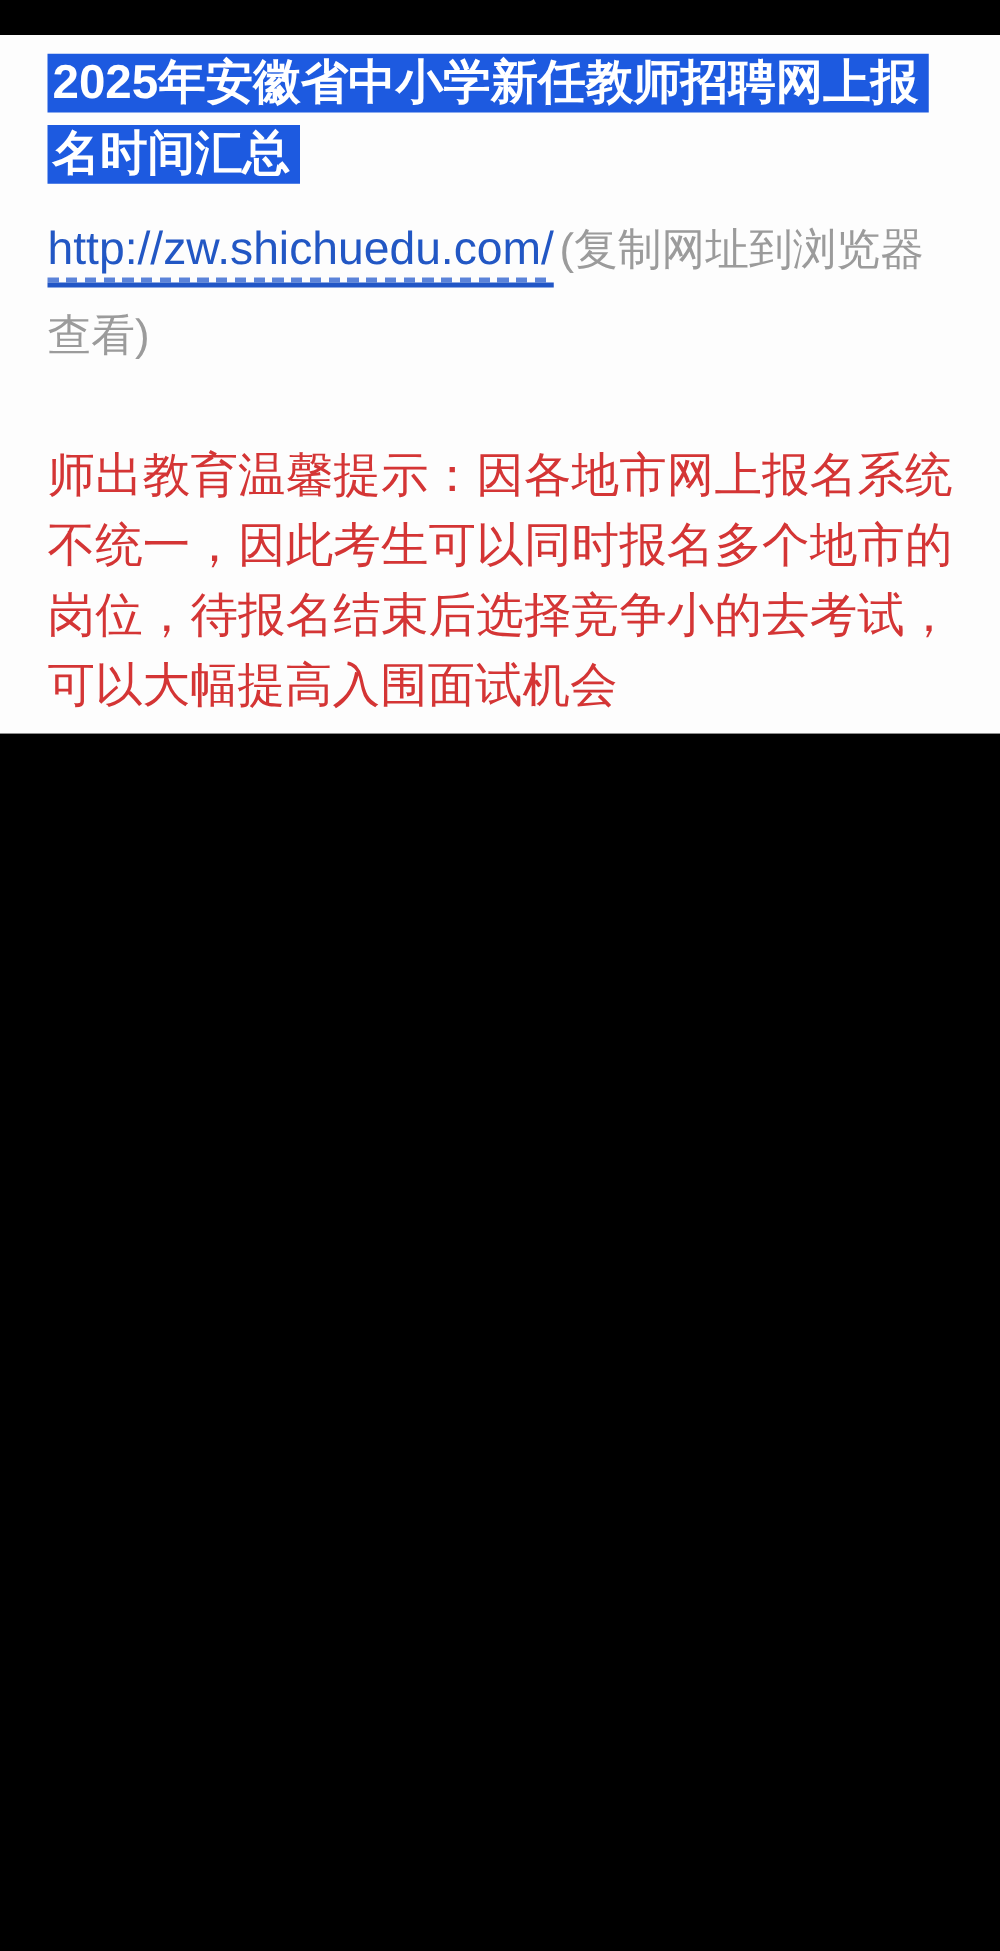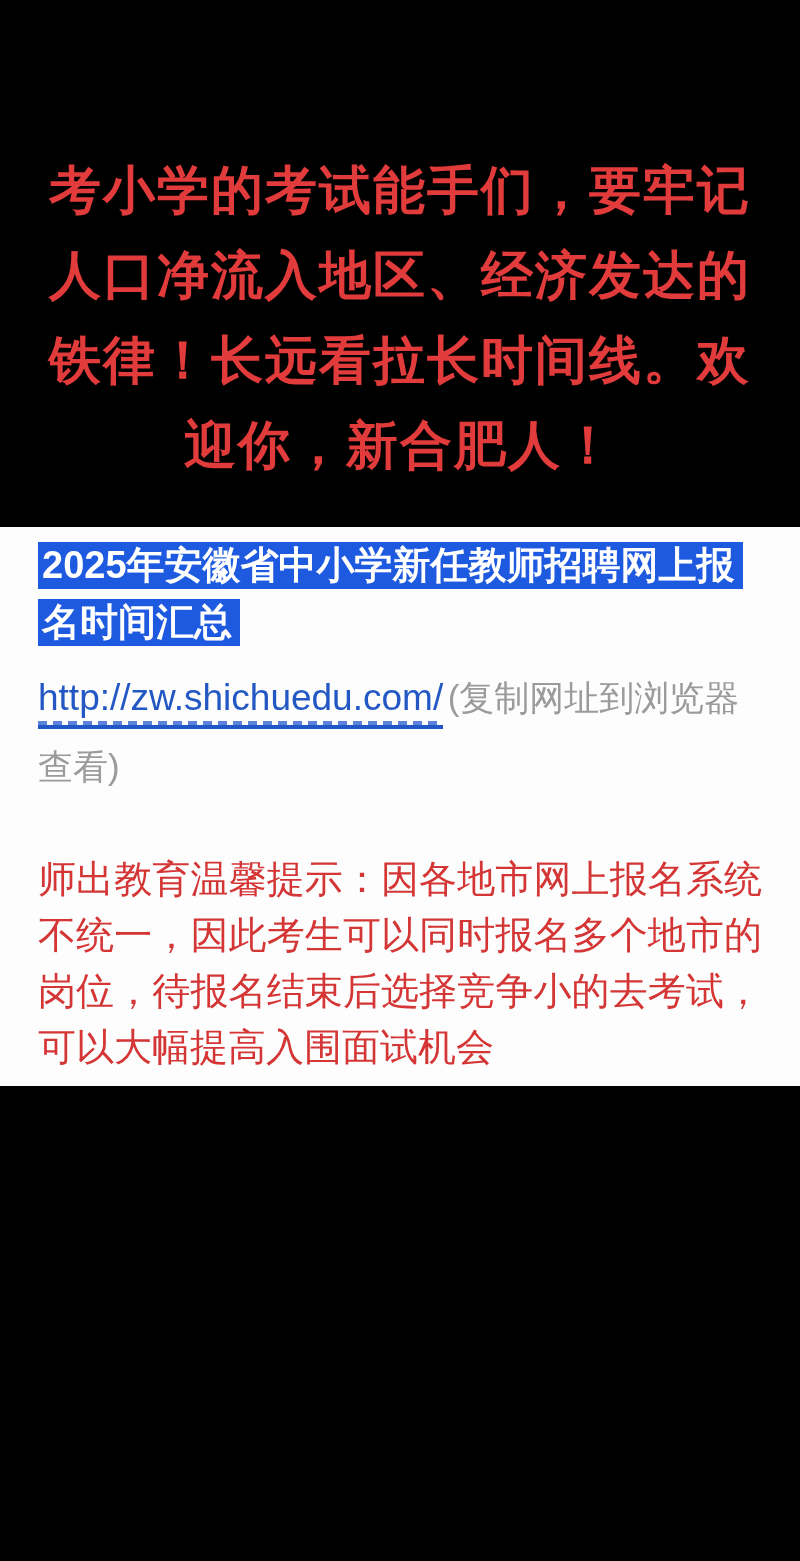--- a/index.html
+++ b/index.html
@@ -97,26 +97,20 @@
   .footer-black {
     flex: 1 1 auto;
     background: #000000;
   }
 </style>
 </head>
 <body>
 
 <div class="canvas">
 
-  <section class="top-section">
-    <div class="headline-line">考小学的考试能手们，要牢记</div>
-    <div class="headline-line">人口净流入地区、经济发达的</div>
-    <div class="headline-line">铁律！长远看拉长时间线。欢</div>
-    <div class="headline-line">迎你，新合肥人！</div>
-  </section>
 
   <section class="article-section">
     <h1 class="article-title"><span class="hl">2025年安徽省中小学新任教师招聘网上报名时间汇总</span></h1>
 
 
     <div class="link-row">
       <a href="#" class="reg-link">http://zw.shichuedu.com/</a>
       <span class="link-note">(复制网址到浏览器查看)</span>
     </div>
 

